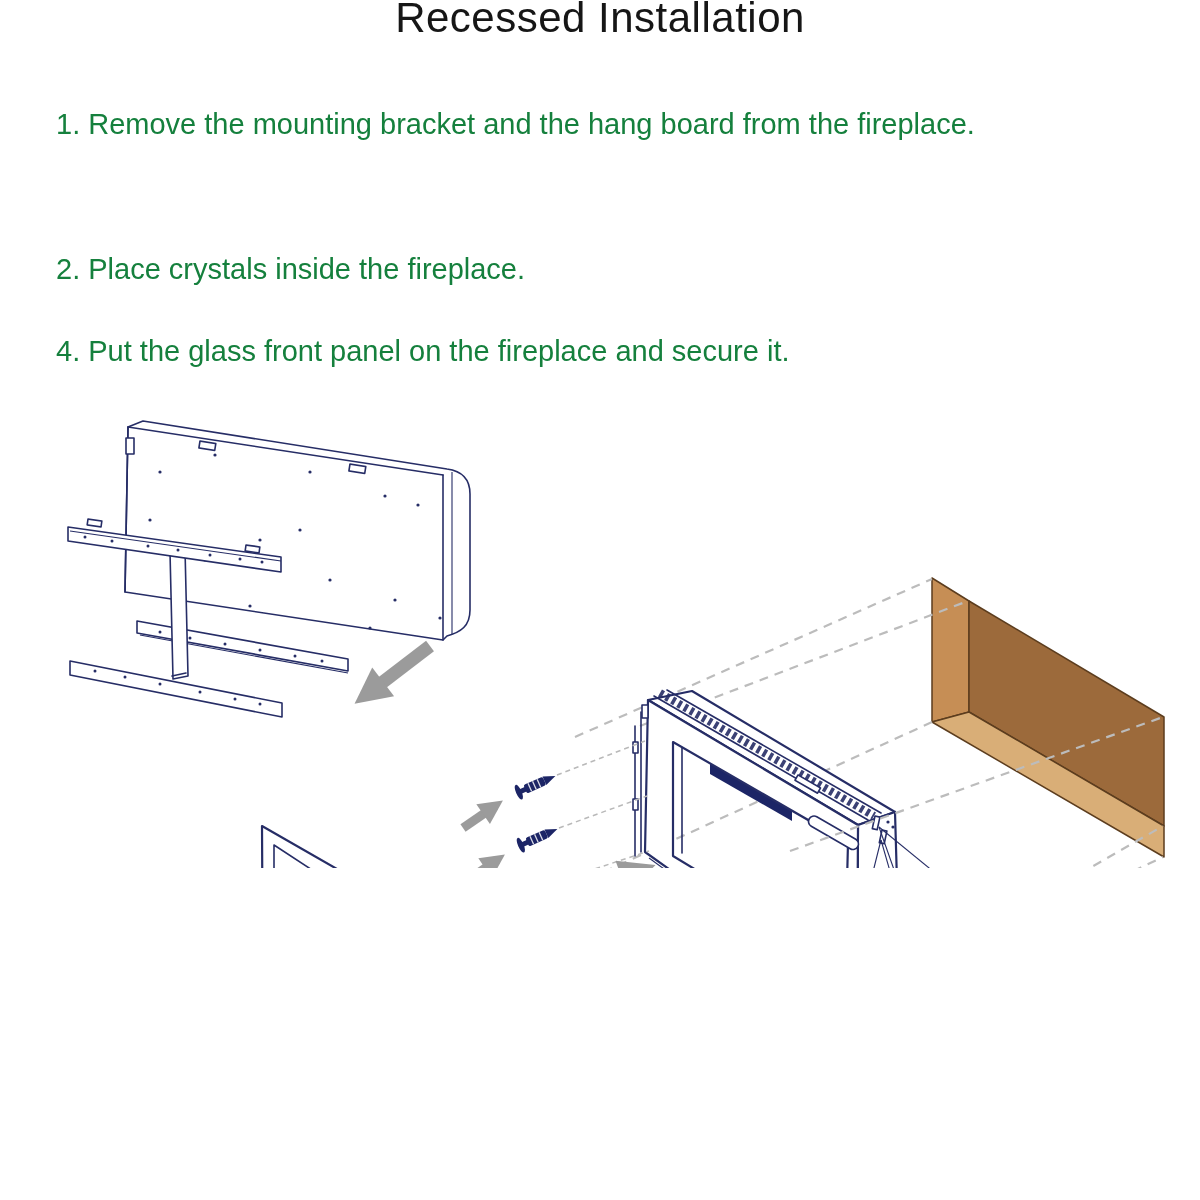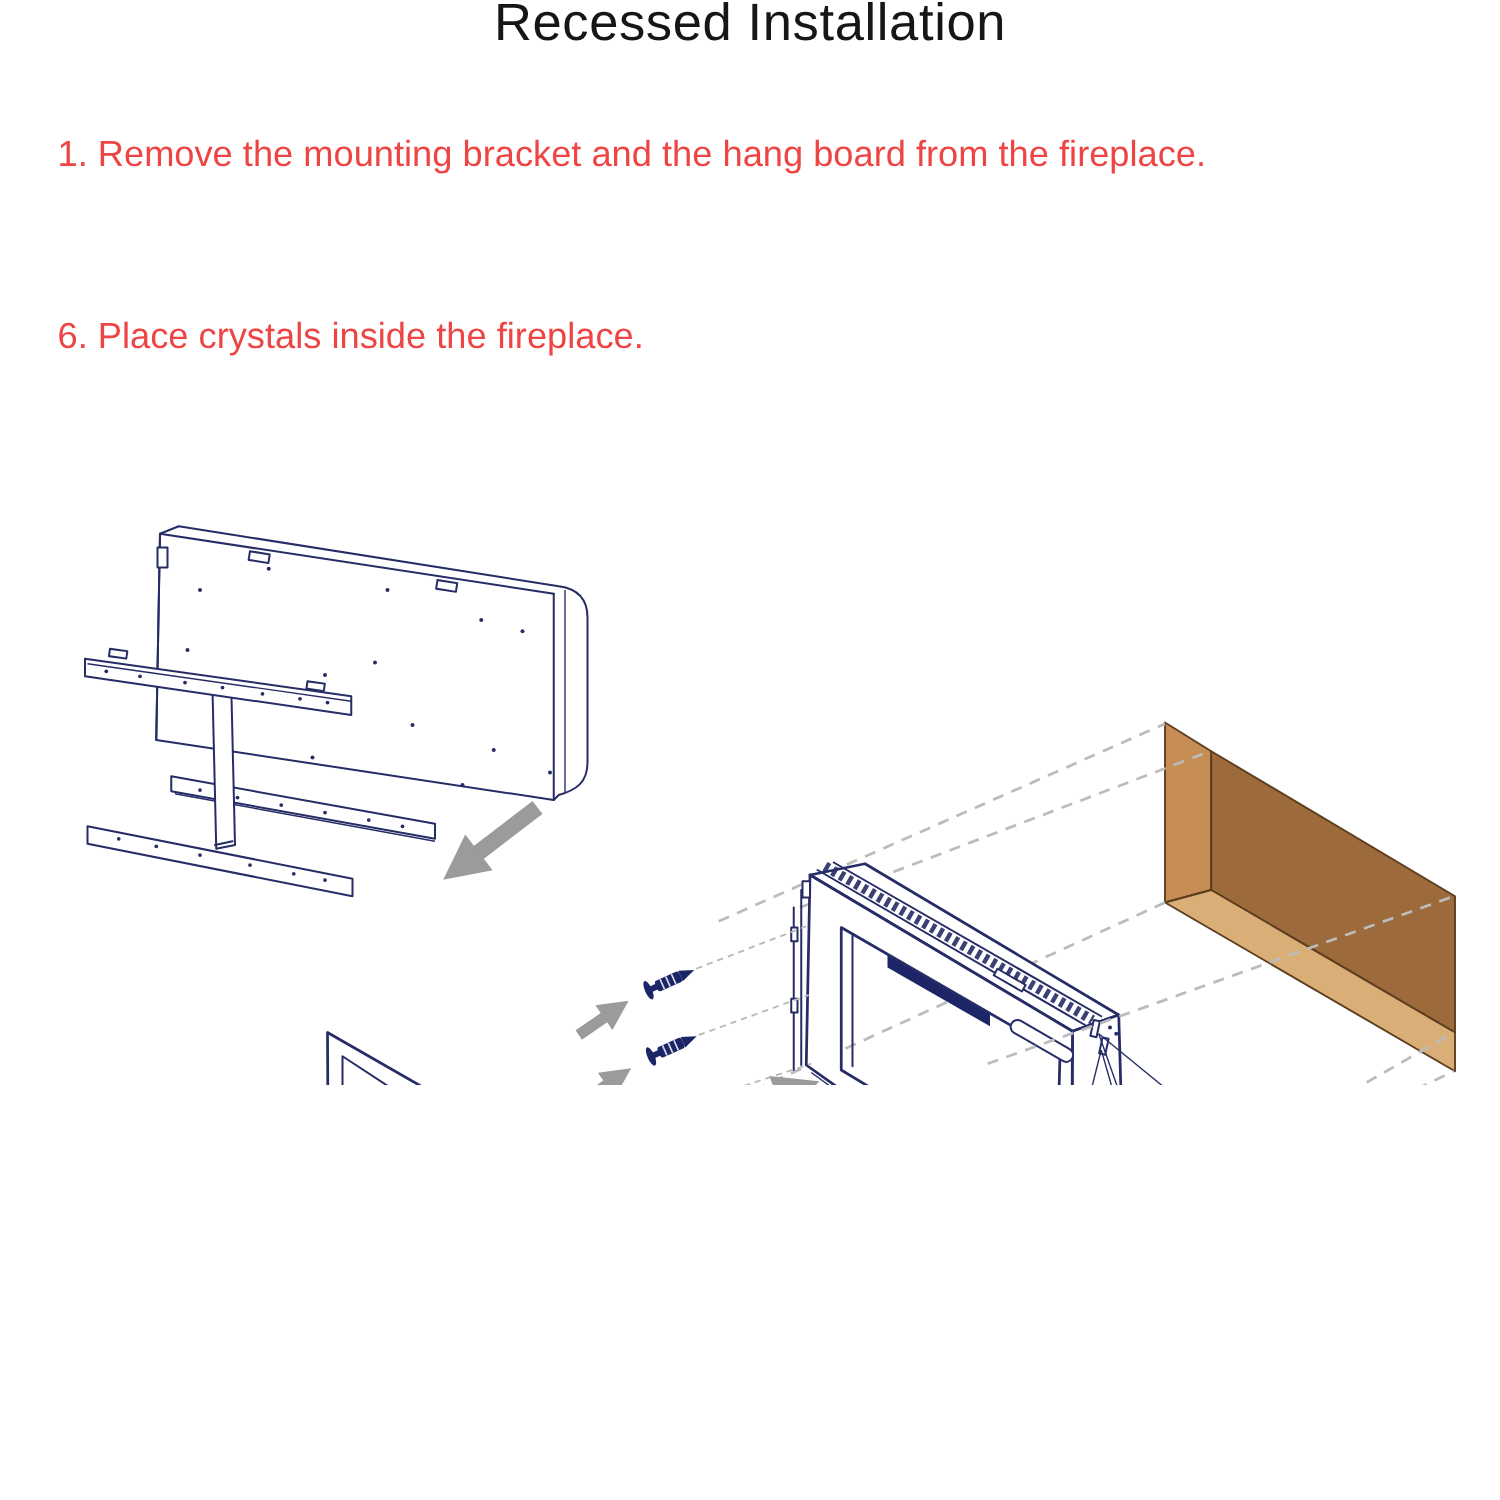--- a/index.html
+++ b/index.html
@@ -1,20 +1,20 @@
 <!DOCTYPE html>
 <html><head>
 <meta charset="utf-8">
 <style>
   html,body{margin:0;padding:0;background:#fff;}
   .page{position:relative;width:1200px;height:868px;background:#ffffff;overflow:hidden;
         font-family:"Liberation Sans",sans-serif;}
   .title{position:absolute;top:-6px;left:0;width:1200px;text-align:center;
          font-size:42px;color:#161616;letter-spacing:0.5px;}
-  .step{position:absolute;left:46px;font-size:29px;color:#ef4444;white-space:nowrap;}
+  .step{position:absolute;left:56px;font-size:29px;color:#15803d;white-space:nowrap;}
   #step-1{top:108px}#step-2{top:181px}#step-3{top:253px}#step-4{top:335px}
   svg{position:absolute;top:0;left:0;}
   .ln{fill:none;stroke:#262d66;stroke-width:1.6;stroke-linejoin:round;stroke-linecap:round;}
   .lnw{fill:#fff;stroke:#262d66;stroke-width:1.6;stroke-linejoin:round;}
   .lnw2{fill:#fff;stroke:#262d66;stroke-width:2.2;stroke-linejoin:round;}
   .navyfill{fill:#1c2566;stroke:none;}
   .dot{fill:#262d66;stroke:none;}
   .dash-main{stroke:#bcbcbc;stroke-width:2.2;stroke-dasharray:9 7;fill:none;}
   .dash-thin{stroke:#b9b9b9;stroke-width:1.5;stroke-dasharray:5 4;fill:none;}
   .garrow{stroke:#9b9b9b;fill:none;}
@@ -25,21 +25,22 @@
   .thin{fill:none;stroke:#262d66;stroke-width:1.1;}
   .wt{stroke:#ffffff;stroke-width:1.3;opacity:.85;}
 </style>
 </head>
 <body>
 
 <div class="page">
 
   <div class="title">Recessed Installation</div>
   <div class="step" id="step-1">1. Remove the mounting bracket and the hang board from the fireplace.</div>
-  <div class="step" id="step-3">6. Place crystals inside the fireplace.</div>
+  <div class="step" id="step-3">2. Place crystals inside the fireplace.</div>
+  <div class="step" id="step-4">4. Put the glass front panel on the fireplace and secure it.</div>
 
   <svg width="1200" height="1200" viewBox="0 0 1200 1200">
     <defs>
       <marker id="ah-big" viewBox="0 0 10 10" refX="6" refY="5" markerUnits="userSpaceOnUse" markerWidth="40" markerHeight="36" orient="auto">
           <path d="M0 0 L10 5 L0 10 Z" fill="#9b9b9b"></path>
         </marker>
       <marker id="ah-mid" viewBox="0 0 10 10" refX="6" refY="5" markerUnits="userSpaceOnUse" markerWidth="27" markerHeight="24" orient="auto">
           <path d="M0 0 L10 5 L0 10 Z" fill="#9b9b9b"></path>
         </marker>
       <marker id="ah-sm" viewBox="0 0 10 10" refX="6" refY="5" markerUnits="userSpaceOnUse" markerWidth="19" markerHeight="17" orient="auto">

